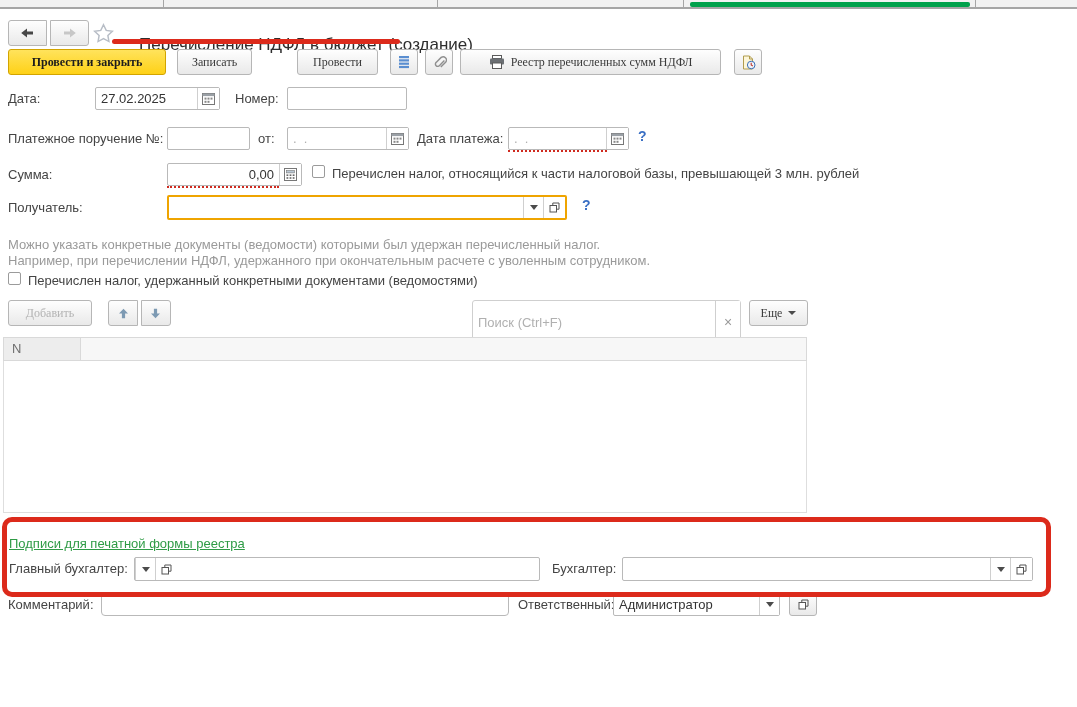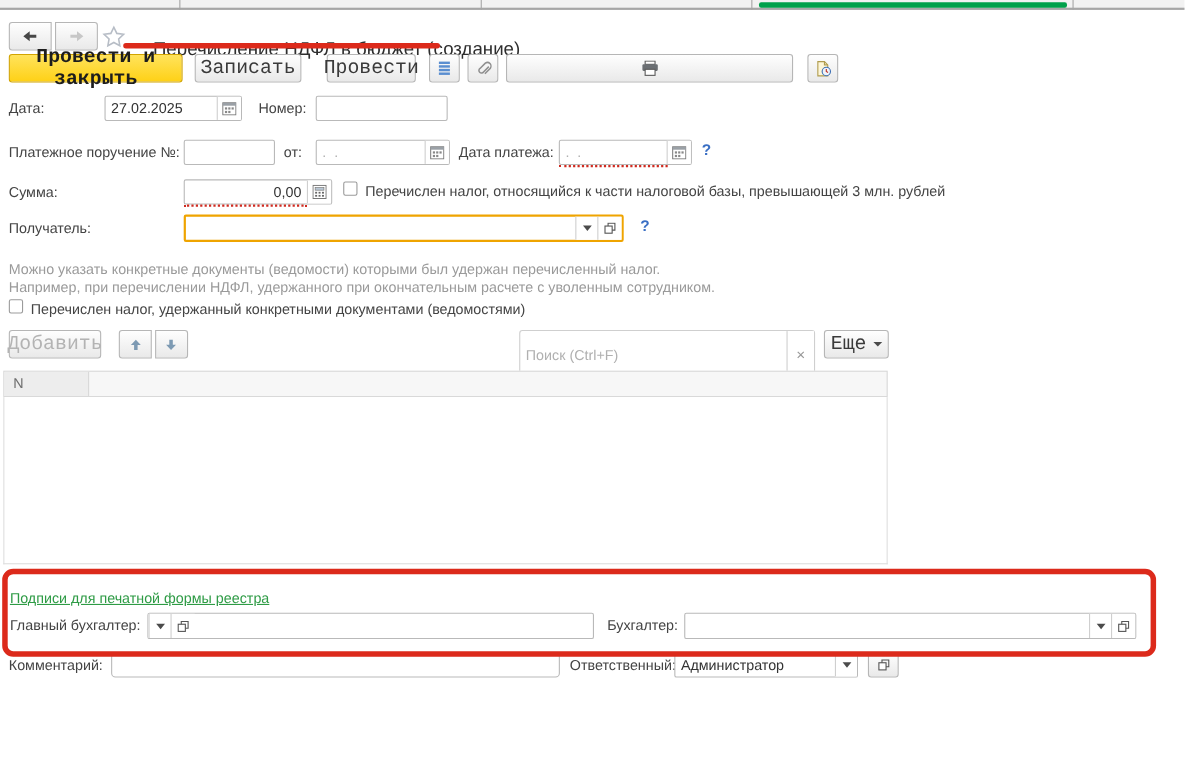--- a/index.html
+++ b/index.html
@@ -15,21 +15,21 @@
   
   .tabstrip{left:0;top:0;width:1077px;height:9px;background:#f2f2f2;border-bottom:2px solid #a6a6a6}
   .tabsep{top:0;width:1px;height:9px;background:#a6a6a6}
   .tabgreen{top:2px;height:5px;border-radius:2px}
 
   
   .btn{
     display:inline-flex;align-items:center;justify-content:center;gap:6px;
     height:26px;border:1px solid #b6b6b6;border-radius:3px;
     background:linear-gradient(#fefefe,#e9e9e9);
-    font-family:Liberation Mono, monospace;font-size:18px;color:#3a3a3a;cursor:pointer;
+    font-family:Liberation Serif, serif;font-size:12px;color:#3a3a3a;cursor:pointer;
     padding:0 10px;box-sizing:border-box;
   }
   .btn-yellow{background:linear-gradient(#ffe35c,#fed117);border-color:#d2a400;font-weight:bold;color:#1d1d1d}
   .btn-icon{padding:0;width:28px}
   .btn-disabled{color:#b3b3b3}
   .grp-l{border-radius:3px 0 0 3px}
   .grp-r{border-radius:0 3px 3px 0;margin-left:-1px}
 
   
   .field{
@@ -102,21 +102,21 @@
   <svg width="25" height="25" viewBox="0 0 24 24">
       <path d="M12 3.6l2.6 5.4 5.9.8-4.3 4.1 1 5.8L12 16.9l-5.2 2.8 1-5.8-4.3-4.1 5.9-.8z" fill="#fff" stroke="#b7bdc6" stroke-width="1.4"></path>
     </svg>
 </span>
 <h1 class="abs title nowrap" style="left:127px;top:23px">Перечисление НДФЛ в бюджет (создание)</h1>
 <div class="abs anno anno-underline" style="left:112px;top:39px;width:288px;height:5px"></div>
 
 <button class="abs btn btn-yellow" style="left:8px;top:49px;width:158px">
     <span>Провести и закрыть</span>
   </button>
-<button class="abs btn" style="left:177px;top:49px;width:97px">
+<button class="abs btn" style="left:177px;top:49px;width:75px">
     <span>Записать</span>
   </button>
 <button class="abs btn" style="left:297px;top:49px;width:81px">
     <span>Провести</span>
   </button>
 <button class="abs btn btn-icon" style="left:390px;top:49px">
   <svg width="14" height="14" viewBox="0 0 14 14">
     <rect x="2" y="1" width="10" height="2.2" fill="#5a8ed0"></rect>
       <rect x="2" y="4.3" width="10" height="2.2" fill="#5a8ed0"></rect>
       <rect x="2" y="7.6" width="10" height="2.2" fill="#5a8ed0"></rect>
@@ -127,20 +127,21 @@
   <svg width="15" height="15" viewBox="0 0 15 15">
     <path d="M12.4 5.6 7.6 10.4a2.3 2.3 0 1 1-3.2-3.2l4.8-4.8a3.3 3.3 0 0 1 4.6 4.6l-5 5" fill="none" stroke="#8f8f8f" stroke-width="1.4"></path>
   </svg>
 </button>
 <button class="abs btn" style="left:460px;top:49px;width:261px">
   <svg width="16" height="14" viewBox="0 0 16 14">
     <rect x="3.5" y="0.5" width="9" height="3" fill="#fff" stroke="#5a5a5a"></rect>
     <rect x="1" y="3.5" width="14" height="6" rx="1" fill="#6b6f73"></rect>
     <rect x="3.5" y="8" width="9" height="5.5" fill="#fff" stroke="#5a5a5a"></rect>
   </svg>
+  <span>Реестр перечисленных сумм НДФЛ</span>
 </button>
 <button class="abs btn btn-icon" style="left:734px;top:49px">
   <svg width="15" height="15" viewBox="0 0 15 15">
     <path d="M2.5 1h6l3 3v10h-9z" fill="#fdf6d8" stroke="#b09c4e"></path>
     <path d="M8.5 1v3h3" fill="none" stroke="#b09c4e"></path>
     <circle cx="10.2" cy="10" r="3.8" fill="#eef4fb" stroke="#3c6fb4"></circle>
     <path d="M10.2 7.8v2.2l1.6 1" fill="none" stroke="#c23a2d" stroke-width="1.1"></path>
   </svg>
 </button>
 

